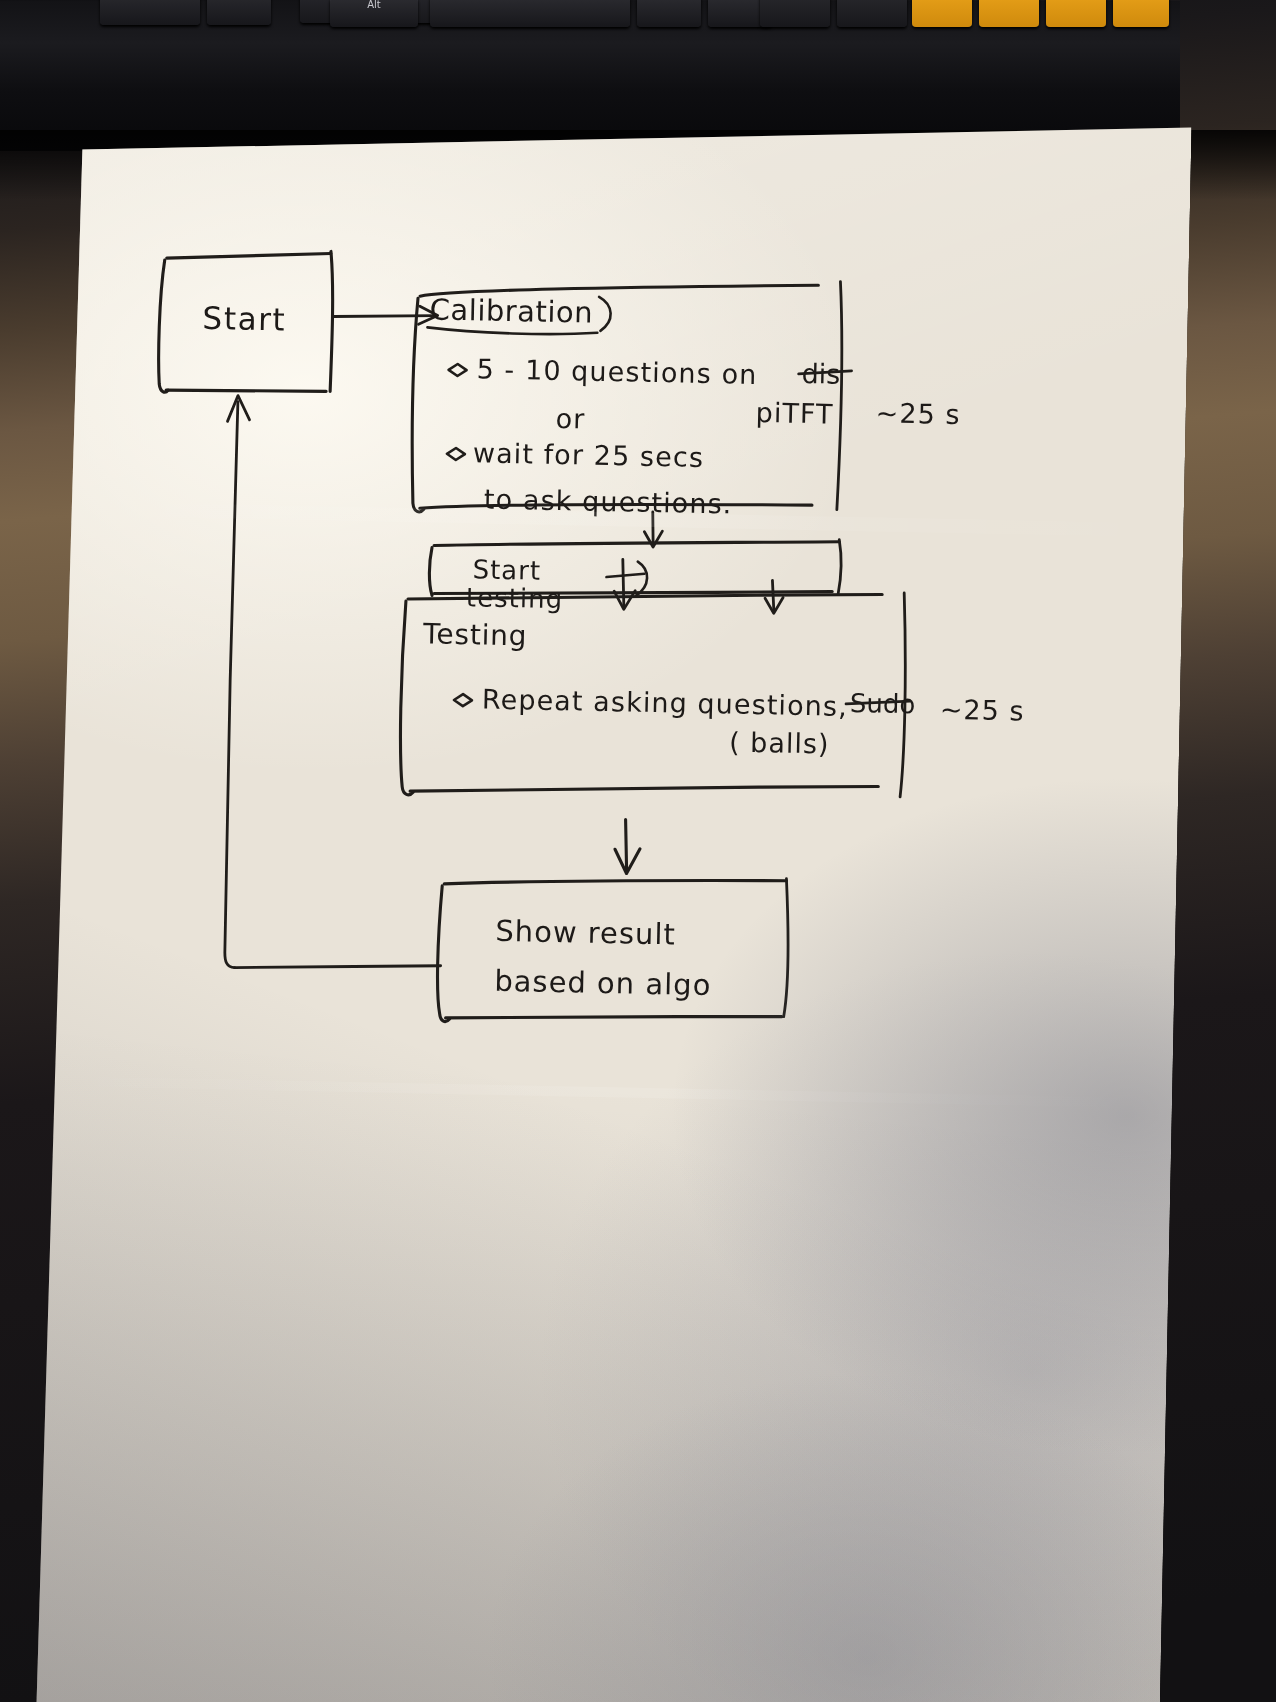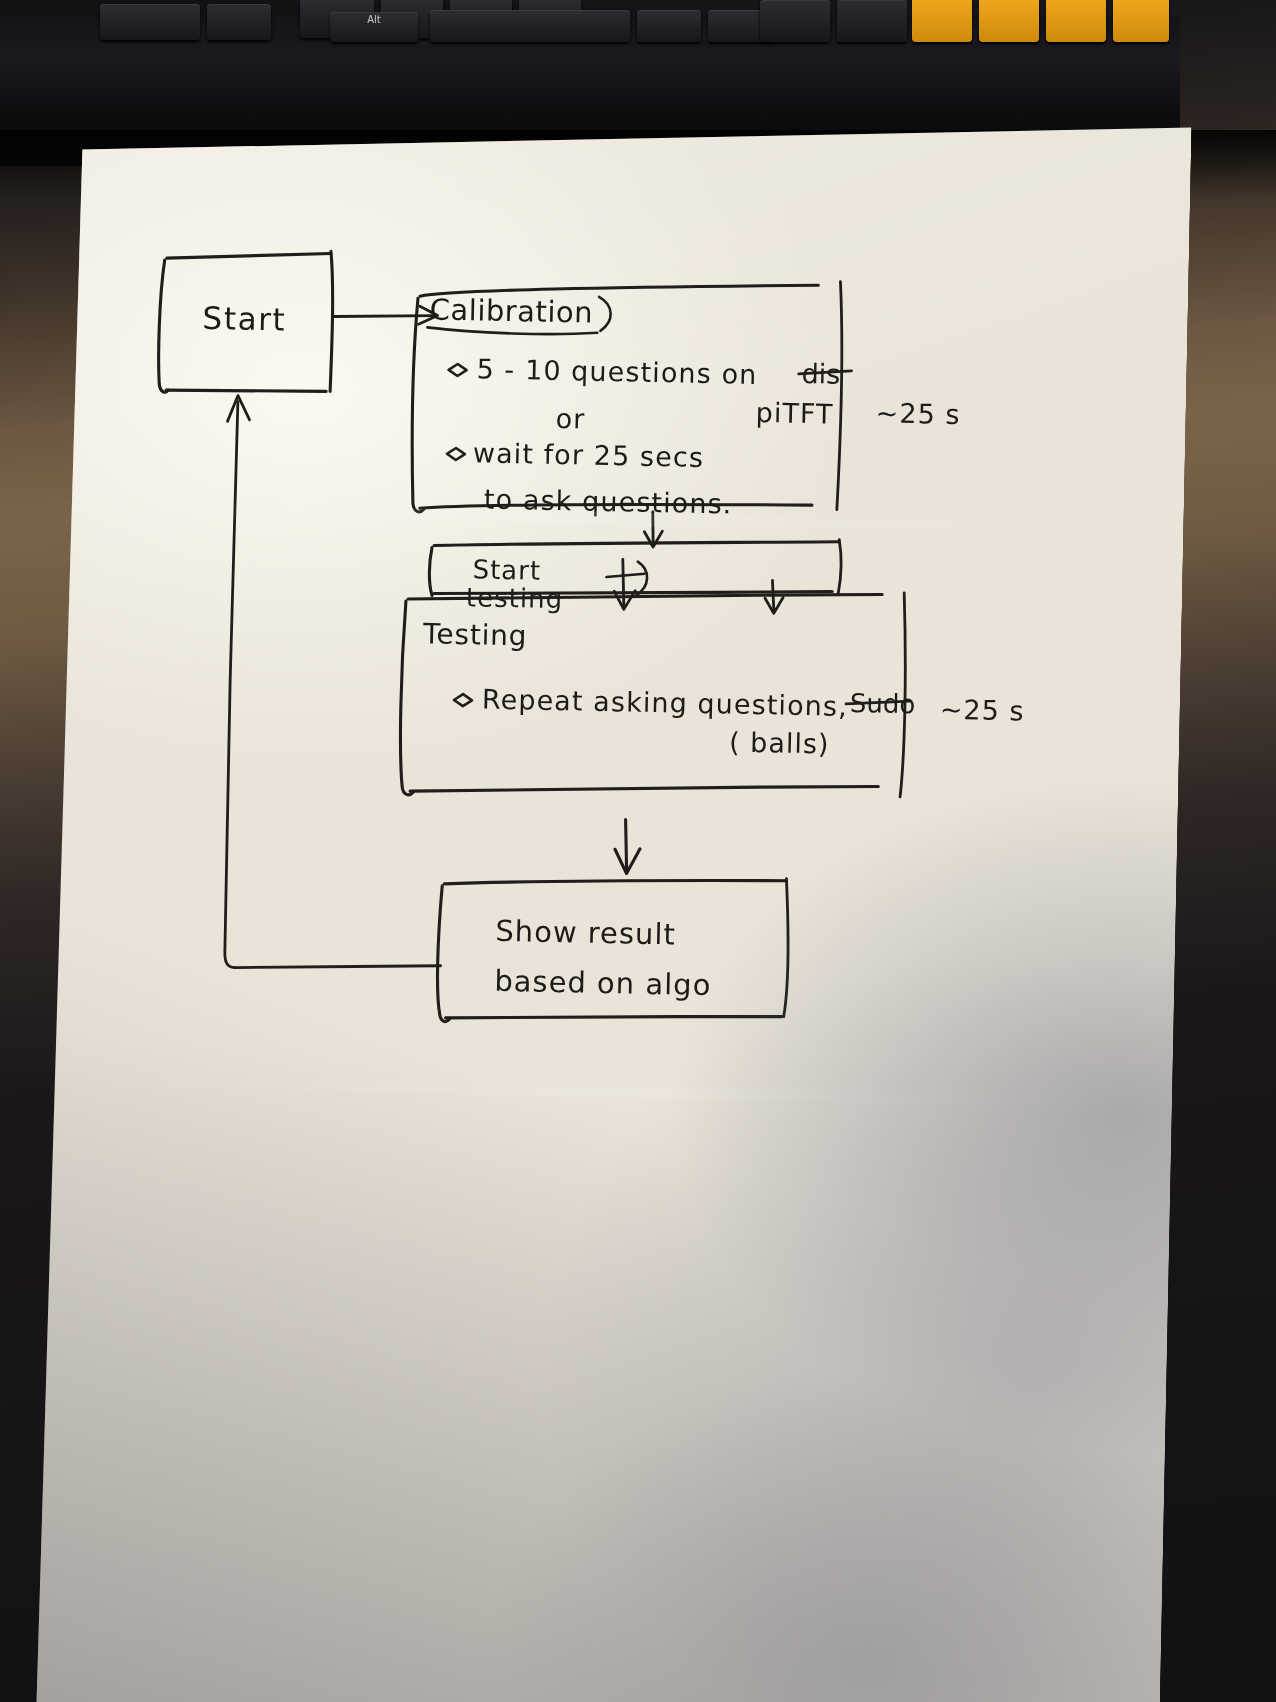--- a/index.html
+++ b/index.html
@@ -9,21 +9,21 @@
   
   #scene{position:relative;width:1276px;height:1702px;overflow:hidden;
          background:#0c0c0e;}
 
   
   .desk{position:absolute;inset:0;
         background:
           linear-gradient(175deg,#111114 0px,#141417 60px,#1a181a 120px,#2b2420 230px,#4a3c2e 330px,#6b5742 430px,#7a6449 520px,#6e5a42 640px,#4e4034 760px,#2e2724 900px,#1b1719 1100px,#121113 1702px);}
 
   
-  .keyboard{position:absolute;left:0;top:16px;width:1180px;height:150px;
+  .keyboard{position:absolute;left:0;top:1px;width:1180px;height:150px;
             background:linear-gradient(180deg,#131316 0%,#1b1b1f 28%,#0e0e11 60%,#08080a 100%);}
   .kb-row{position:absolute;display:flex;gap:7px;}
   .key{background:linear-gradient(180deg,#2c2c31,#17171b);
        border-radius:4px;box-shadow:0 1px 0 #3a3a40 inset,0 2px 3px #000;}
   .key.amber{background:linear-gradient(180deg,#f0a81e,#cf8a0c);
              box-shadow:0 1px 0 #ffd06a inset,0 2px 3px #000;}
   .key-label{color:#c9c9cf;font-size:10px;line-height:1;text-align:center;
              display:block;padding-top:3px;font-family:"DejaVu Sans",sans-serif;}
   .kb-shadow{position:absolute;left:0;top:130px;width:1276px;height:70px;
              background:linear-gradient(180deg,rgba(0,0,0,.85),rgba(0,0,0,0));}

